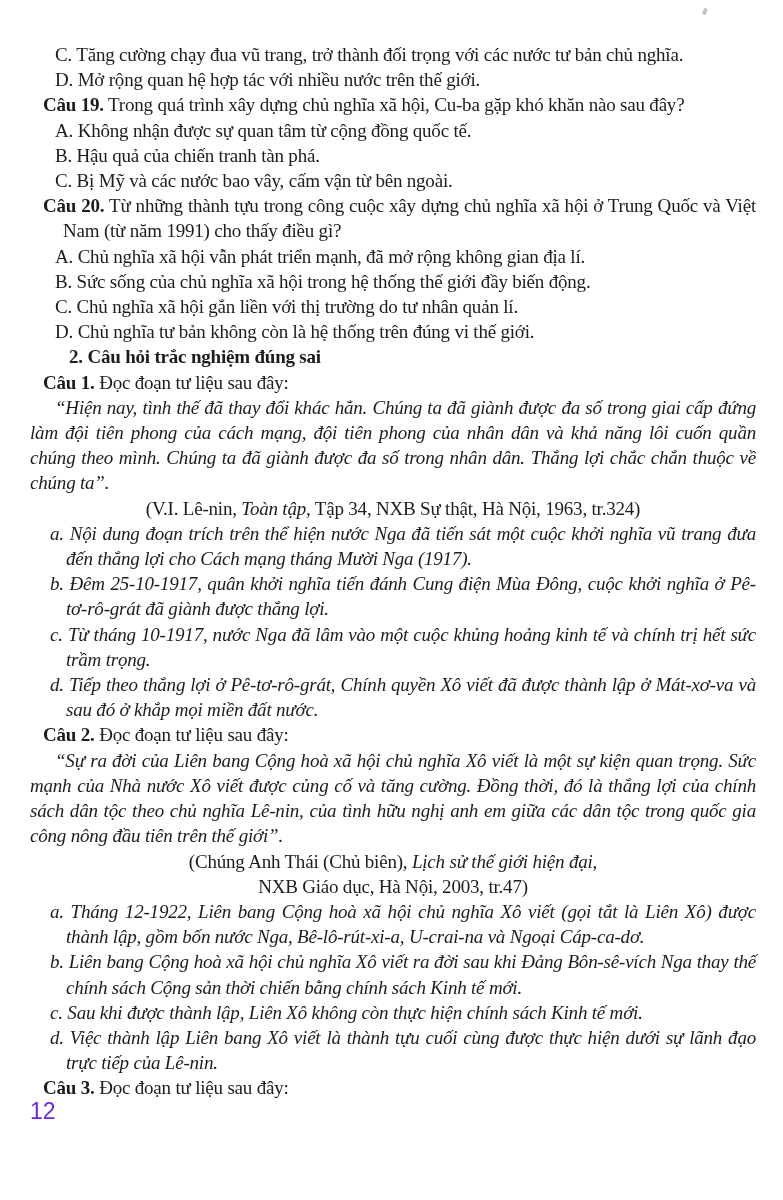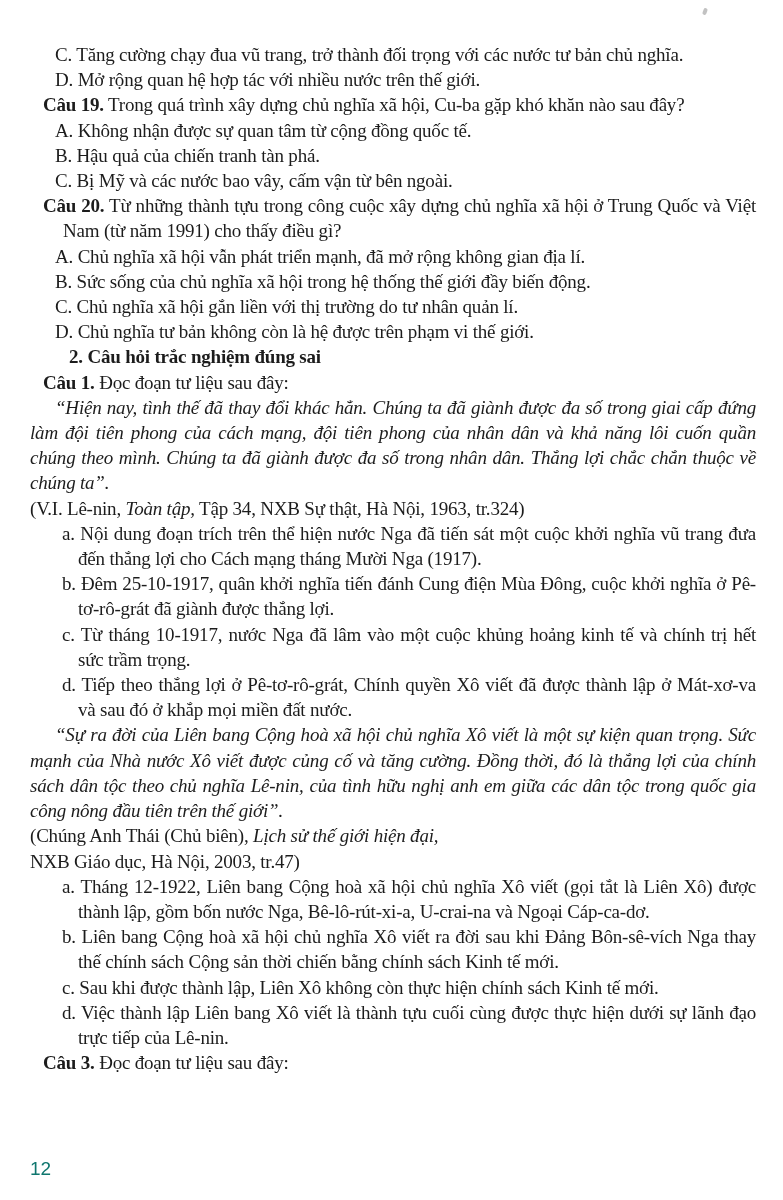--- a/index.html
+++ b/index.html
@@ -21,31 +21,31 @@
     letter-spacing:-0.2px;
     text-align:justify;
   }
   .blk { margin:0; }
   
   .question { padding-left:20px; text-indent:-20px;margin-left:13px; }
   .question .lbl { font-weight:bold; }
   
   .option { margin-left:25px; }
   
-  .statement { margin-left:32px; padding-left:16px; text-indent:-16px; }
+  .statement { margin-left:20px; padding-left:16px; text-indent:-16px;font-style:italic; }
   .heading { font-weight:bold;margin-left:39px; }
   .quote { font-style:italic; text-indent:25px; }
-  .citation { text-align:left; font-style:normal; }
+  .citation { text-align:center; font-style:normal; }
   .citation .it { font-style:italic; }
   .pagenum {
     position:absolute;
-    left:30px; top:1158px;
+    left:30px; top:1098px;
     font-family:"Liberation Sans", sans-serif;
-    font-size:19px;
-    color:#0f766e;
+    font-size:23px;
+    color:#6d28d9;
   }
   
   .speck {
     position:absolute; left:703px; top:8px;
     width:4px; height:7px;
     background:#9a9a9a; border-radius:2px; opacity:.6;
     transform:rotate(20deg);
   }
 </style>
 </head>
@@ -57,29 +57,30 @@
       <div class="blk option"><span class="lbl">C.</span> <span>Tăng cường chạy đua vũ trang, trở thành đối trọng với các nước tư bản chủ nghĩa.</span></div>
       <div class="blk option"><span class="lbl">D.</span> <span>Mở rộng quan hệ hợp tác với nhiều nước trên thế giới.</span></div>
       <div class="blk question"><span class="lbl">Câu 19.</span> <span>Trong quá trình xây dựng chủ nghĩa xã hội, Cu-ba gặp khó khăn nào sau đây?</span></div>
       <div class="blk option"><span class="lbl">A.</span> <span>Không nhận được sự quan tâm từ cộng đồng quốc tế.</span></div>
       <div class="blk option"><span class="lbl">B.</span> <span>Hậu quả của chiến tranh tàn phá.</span></div>
       <div class="blk option"><span class="lbl">C.</span> <span>Bị Mỹ và các nước bao vây, cấm vận từ bên ngoài.</span></div>
       <div class="blk question"><span class="lbl">Câu 20.</span> <span>Từ những thành tựu trong công cuộc xây dựng chủ nghĩa xã hội ở Trung Quốc và Việt Nam (từ năm 1991) cho thấy điều gì?</span></div>
       <div class="blk option"><span class="lbl">A.</span> <span>Chủ nghĩa xã hội vẫn phát triển mạnh, đã mở rộng không gian địa lí.</span></div>
       <div class="blk option"><span class="lbl">B.</span> <span>Sức sống của chủ nghĩa xã hội trong hệ thống thế giới đầy biến động.</span></div>
       <div class="blk option"><span class="lbl">C.</span> <span>Chủ nghĩa xã hội gắn liền với thị trường do tư nhân quản lí.</span></div>
-      <div class="blk option"><span class="lbl">D.</span> <span>Chủ nghĩa tư bản không còn là hệ được trên phạm vi thế giới.</span></div>
+      <div class="blk option"><span class="lbl">D.</span> <span>Chủ nghĩa tư bản không còn là hệ thống trên đúng vi thế giới.</span></div>
       <div class="blk heading"><span>2. Câu hỏi trắc nghiệm đúng sai</span></div>
       <div class="blk question"><span class="lbl">Câu 1.</span> <span>Đọc đoạn tư liệu sau đây:</span></div>
       <div class="blk quote"><span>“Hiện nay, tình thế đã thay đổi khác hẳn. Chúng ta đã giành được đa số trong giai cấp đứng làm đội tiên phong của cách mạng, đội tiên phong của nhân dân và khả năng lôi cuốn quần chúng theo mình. Chúng ta đã giành được đa số trong nhân dân. Thắng lợi chắc chắn thuộc về chúng ta”.</span></div>
       <div class="blk citation"><span>(V.I. Lê-nin, </span><span class="it">Toàn tập,</span><span> Tập 34, NXB Sự thật, Hà Nội, 1963, tr.324)</span></div>
       <div class="blk statement"><span class="lbl">a.</span> <span>Nội dung đoạn trích trên thể hiện nước Nga đã tiến sát một cuộc khởi nghĩa vũ trang đưa đến thắng lợi cho Cách mạng tháng Mười Nga (1917).</span></div>
       <div class="blk statement"><span class="lbl">b.</span> <span>Đêm 25-10-1917, quân khởi nghĩa tiến đánh Cung điện Mùa Đông, cuộc khởi nghĩa ở Pê-tơ-rô-grát đã giành được thắng lợi.</span></div>
       <div class="blk statement"><span class="lbl">c.</span> <span>Từ tháng 10-1917, nước Nga đã lâm vào một cuộc khủng hoảng kinh tế và chính trị hết sức trầm trọng.</span></div>
       <div class="blk statement"><span class="lbl">d.</span> <span>Tiếp theo thắng lợi ở Pê-tơ-rô-grát, Chính quyền Xô viết đã được thành lập ở Mát-xơ-va và sau đó ở khắp mọi miền đất nước.</span></div>
+      <div class="blk question"><span class="lbl">Câu 2.</span> <span>Đọc đoạn tư liệu sau đây:</span></div>
       <div class="blk quote"><span>“Sự ra đời của Liên bang Cộng hoà xã hội chủ nghĩa Xô viết là một sự kiện quan trọng. Sức mạnh của Nhà nước Xô viết được củng cố và tăng cường. Đồng thời, đó là thắng lợi của chính sách dân tộc theo chủ nghĩa Lê-nin, của tình hữu nghị anh em giữa các dân tộc trong quốc gia công nông đầu tiên trên thế giới”.</span></div>
       <div class="blk citation"><span>(Chúng Anh Thái (Chủ biên), </span><span class="it">Lịch sử thế giới hiện đại,</span></div>
       <div class="blk citation"><span>NXB Giáo dục, Hà Nội, 2003, tr.47)</span></div>
       <div class="blk statement"><span class="lbl">a.</span> <span>Tháng 12-1922, Liên bang Cộng hoà xã hội chủ nghĩa Xô viết (gọi tắt là Liên Xô) được thành lập, gồm bốn nước Nga, Bê-lô-rút-xi-a, U-crai-na và Ngoại Cáp-ca-dơ.</span></div>
       <div class="blk statement"><span class="lbl">b.</span> <span>Liên bang Cộng hoà xã hội chủ nghĩa Xô viết ra đời sau khi Đảng Bôn-sê-vích Nga thay thế chính sách Cộng sản thời chiến bằng chính sách Kinh tế mới.</span></div>
       <div class="blk statement"><span class="lbl">c.</span> <span>Sau khi được thành lập, Liên Xô không còn thực hiện chính sách Kinh tế mới.</span></div>
       <div class="blk statement"><span class="lbl">d.</span> <span>Việc thành lập Liên bang Xô viết là thành tựu cuối cùng được thực hiện dưới sự lãnh đạo trực tiếp của Lê-nin.</span></div>
       <div class="blk question"><span class="lbl">Câu 3.</span> <span>Đọc đoạn tư liệu sau đây:</span></div>
     </div>
   <div class="pagenum">12</div>

